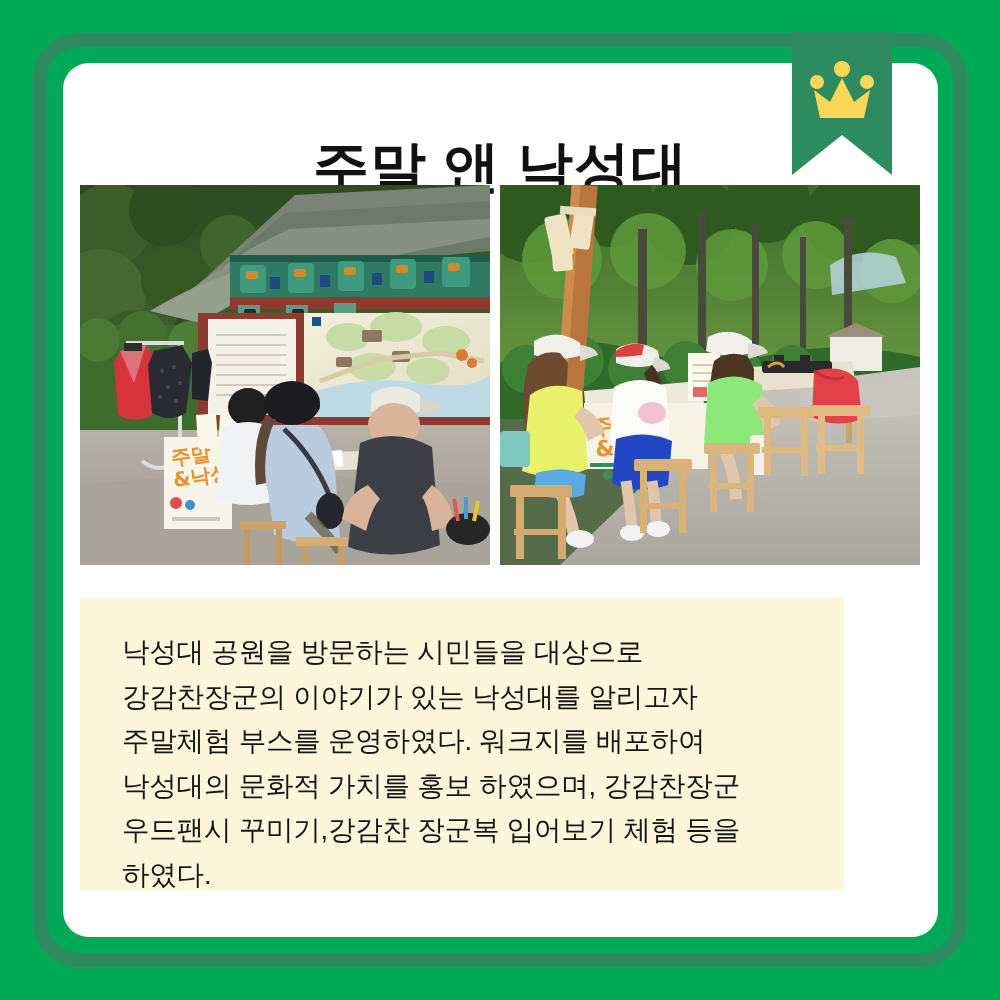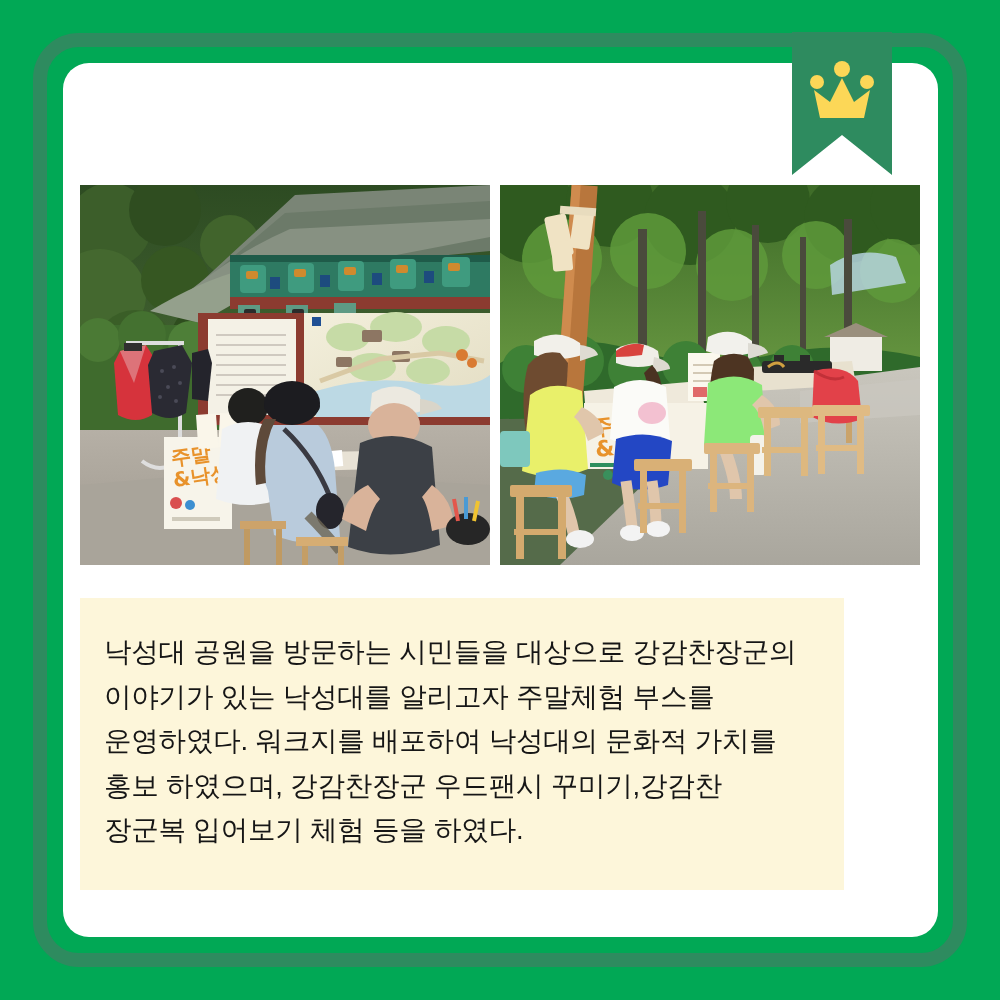--- a/index.html
+++ b/index.html
@@ -104,41 +104,44 @@
 
   
   .desc-box {
     position: absolute;
     left: 17px;
     top: 535px;
     width: 764px;
     height: 292px;
     background: #fdf6da;
     box-sizing: border-box;
-    padding: 32px 34px 0 24px;
+    padding: 32px 34px 0 42px;
   }
   .desc-text {
     margin: 0;
     font-size: 27.5px;
     line-height: 1.62;
     color: #161616;
     letter-spacing: -0.2px;
     white-space: pre-wrap;
     word-break: keep-all;
   }
 </style>
 </head>
 <body>
 
 <div class="poster">
 
   <div class="frame-stripe"></div>
 
   <div class="card">
 
+    <div class="title-wrap">
+      <h1 class="title">주말 앤 낙성대</h1>
+    </div>
 
     <div class="photo-row">
 
       <div class="photo left">
         <svg viewBox="0 0 410 380" preserveAspectRatio="none" aria-hidden="true">
           <defs>
             <linearGradient id="lgSky" x1="0" y1="0" x2="0" y2="1">
               <stop offset="0%" stop-color="#2d4b22"></stop>
               <stop offset="100%" stop-color="#4a6b37"></stop>
             </linearGradient>

